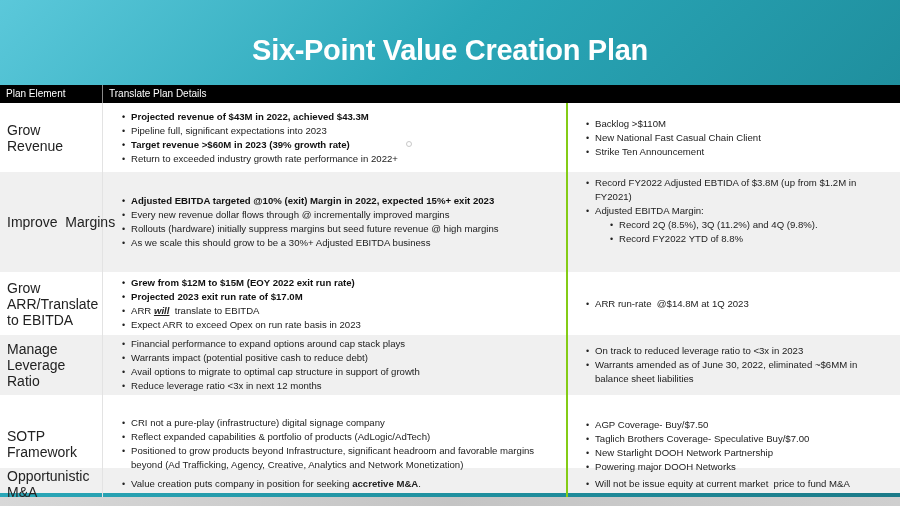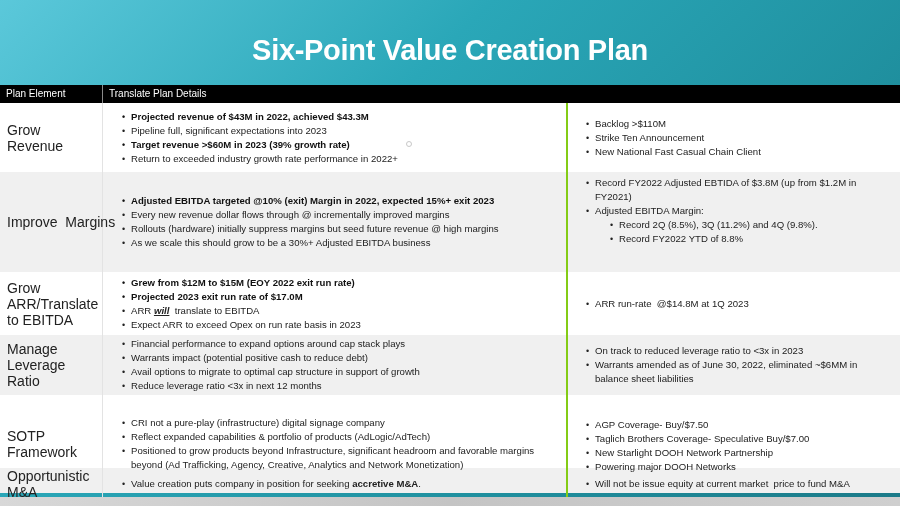--- a/index.html
+++ b/index.html
@@ -100,22 +100,22 @@
       <ul class="bullets">
         <li class="bold">Projected revenue of $43M in 2022, achieved $43.3M</li>
         <li>Pipeline full, significant expectations into 2023</li>
         <li class="bold">Target revenue &gt;$60M in 2023 (39% growth rate)</li>
         <li>Return to exceeded industry growth rate performance in 2022+</li>
       </ul>
     </div>
     <div class="cell update">
       <ul class="bullets">
         <li>Backlog &gt;$110M</li>
+        <li>New National Fast Casual Chain Client</li>
         <li>Strike Ten Announcement</li>
-        <li>New National Fast Casual Chain Client</li>
       </ul>
     </div>
   </div>
 
   <div class="row gray" style="height:100px;">
     <div class="cell element" style="white-space:pre;">Improve  Margins</div>
     <div class="cell details">
       <ul class="bullets">
         <li class="bold">Adjusted EBITDA targeted @10% (exit) Margin in 2022, expected 15%+ exit 2023</li>
         <li>Every new revenue dollar flows through @ incrementally improved margins</li>

